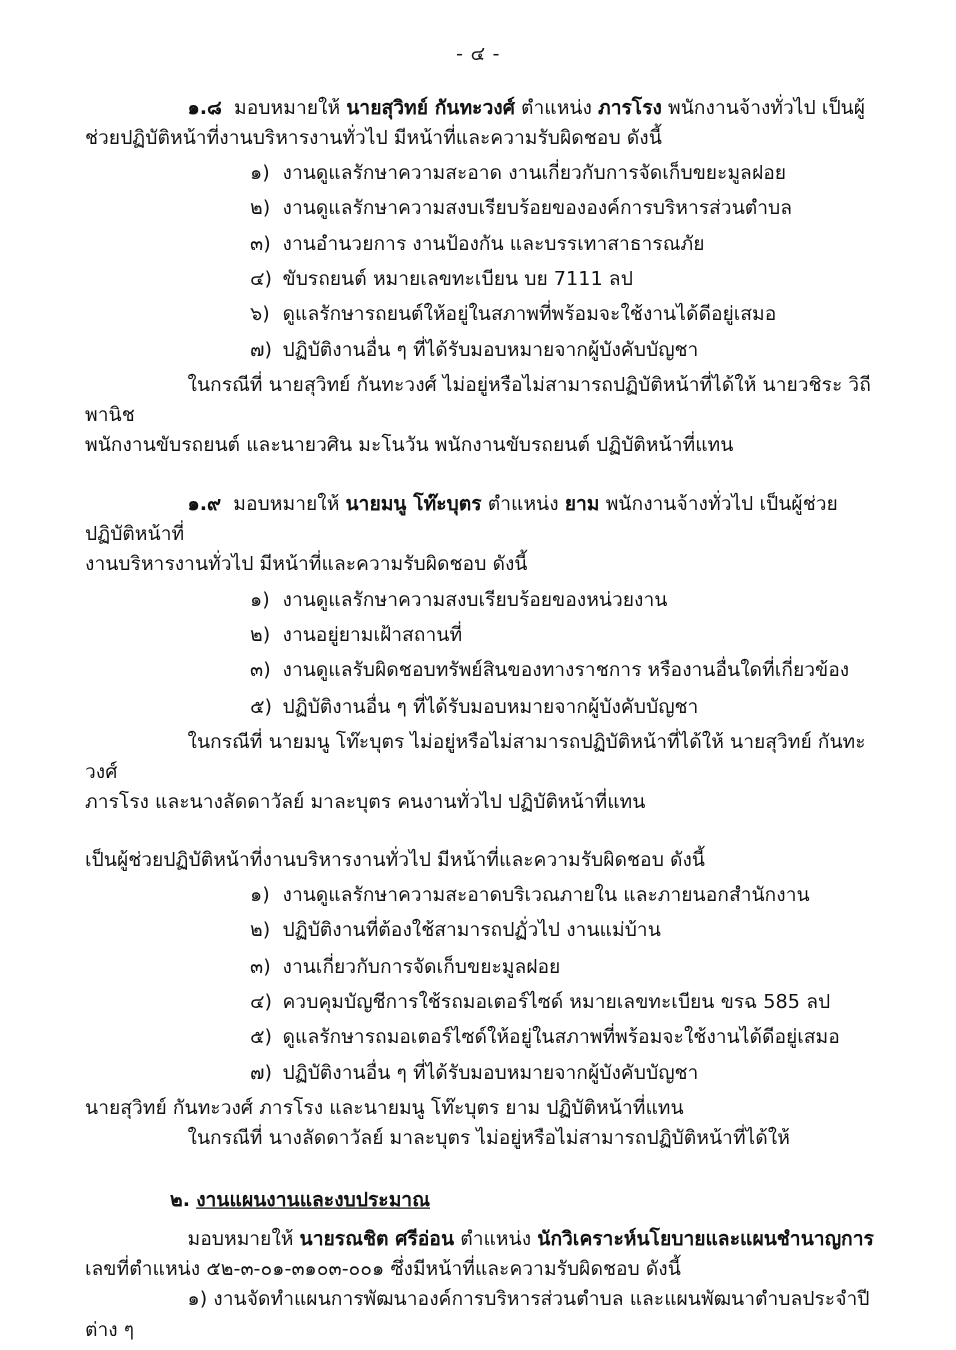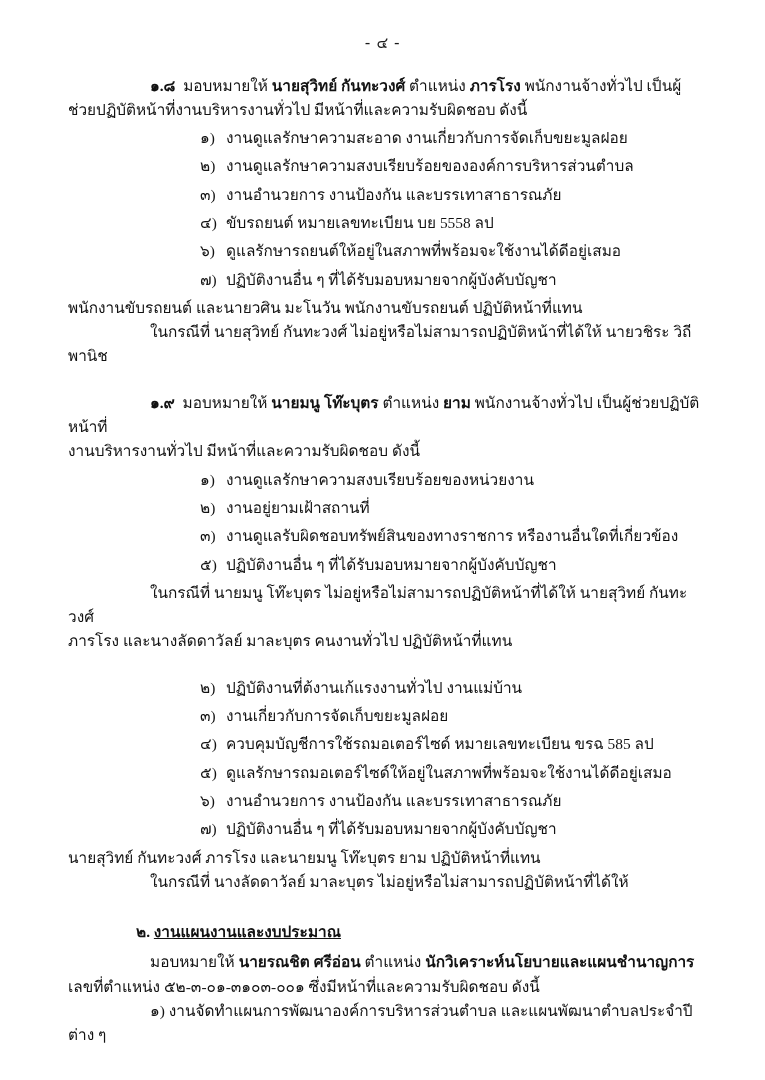--- a/index.html
+++ b/index.html
@@ -33,21 +33,20 @@
   .content {
     padding: 0 57px 0 68px;
     font-size: 15.4px;
     line-height: 24.3px;
     color: #121212;
     text-align: left;
   }
   
   .block {
     margin: 0;
-    font-family: Liberation Serif, serif;
   }
   .block.gap {
     margin-top: 22px;
   }
   
   .para {
     margin: 0;
     text-indent: 82px;
   }
   .para.flush {
@@ -103,46 +102,47 @@
 
   <div class="content">
 
     <div class="block gap">
       <p class="para">
         <span class="bold">๑.๘</span>&nbsp;&nbsp;<span>มอบหมายให้ </span><b>นายสุวิทย์ กันทะวงศ์</b><span> ตำแหน่ง </span><b>ภารโรง</b><span> พนักงานจ้างทั่วไป  เป็นผู้ช่วยปฏิบัติหน้าที่งานบริหารงานทั่วไป  มีหน้าที่และความรับผิดชอบ  ดังนี้</span>
       </p>
       <p class="item"><span class="num">๑)</span><span>งานดูแลรักษาความสะอาด  งานเกี่ยวกับการจัดเก็บขยะมูลฝอย</span></p>
       <p class="item"><span class="num">๒)</span><span>งานดูแลรักษาความสงบเรียบร้อยขององค์การบริหารส่วนตำบล</span></p>
       <p class="item"><span class="num">๓)</span><span>งานอำนวยการ งานป้องกัน และบรรเทาสาธารณภัย</span></p>
-      <p class="item"><span class="num">๔)</span><span>ขับรถยนต์  หมายเลขทะเบียน  บย 5558 ลป</span></p>
+      <p class="item"><span class="num">๔)</span><span>ขับรถยนต์  หมายเลขทะเบียน  บย 7111 ลป</span></p>
       <p class="item"><span class="num">๖)</span><span>ดูแลรักษารถยนต์ให้อยู่ในสภาพที่พร้อมจะใช้งานได้ดีอยู่เสมอ</span></p>
       <p class="item"><span class="num">๗)</span><span>ปฏิบัติงานอื่น ๆ ที่ได้รับมอบหมายจากผู้บังคับบัญชา</span></p>
+      <p class="para">ในกรณีที่ นายสุวิทย์ กันทะวงศ์ ไม่อยู่หรือไม่สามารถปฏิบัติหน้าที่ได้ให้ นายวชิระ วิถีพานิช</p>
       <p class="para flush">พนักงานขับรถยนต์  และนายวศิน  มะโนวัน  พนักงานขับรถยนต์  ปฏิบัติหน้าที่แทน</p>
-      <p class="para">ในกรณีที่ นายสุวิทย์ กันทะวงศ์ ไม่อยู่หรือไม่สามารถปฏิบัติหน้าที่ได้ให้ นายวชิระ วิถีพานิช</p>
     </div>
 
     <div class="block gap">
       <p class="para">
         <span class="bold">๑.๙</span>&nbsp;&nbsp;<span>มอบหมายให้ </span><b>นายมนู  โท๊ะบุตร</b><span> ตำแหน่ง </span><b>ยาม</b><span>  พนักงานจ้างทั่วไป เป็นผู้ช่วยปฏิบัติหน้าที่</span>
       </p>
       <p class="para flush">งานบริหารงานทั่วไป มีหน้าที่และความรับผิดชอบ  ดังนี้</p>
       <p class="item"><span class="num">๑)</span><span>งานดูแลรักษาความสงบเรียบร้อยของหน่วยงาน</span></p>
       <p class="item"><span class="num">๒)</span><span>งานอยู่ยามเฝ้าสถานที่</span></p>
       <p class="item"><span class="num">๓)</span><span>งานดูแลรับผิดชอบทรัพย์สินของทางราชการ หรืองานอื่นใดที่เกี่ยวข้อง</span></p>
       <p class="item"><span class="num">๕)</span><span>ปฏิบัติงานอื่น ๆ ที่ได้รับมอบหมายจากผู้บังคับบัญชา</span></p>
       <p class="para">ในกรณีที่ นายมนู  โท๊ะบุตร  ไม่อยู่หรือไม่สามารถปฏิบัติหน้าที่ได้ให้ นายสุวิทย์ กันทะวงศ์</p>
       <p class="para flush">ภารโรง  และนางลัดดาวัลย์  มาละบุตร  คนงานทั่วไป  ปฏิบัติหน้าที่แทน</p>
     </div>
 
     <div class="block gap">
-      <p class="item"><span class="num">๒)</span><span>ปฏิบัติงานที่ต้งานเก้แรงงานทั่วไป งานแม่บ้าน</span></p>
+      <p class="para flush">เป็นผู้ช่วยปฏิบัติหน้าที่งานบริหารงานทั่วไป  มีหน้าที่และความรับผิดชอบ  ดังนี้</p>
+      <p class="item"><span class="num">๑)</span><span>งานดูแลรักษาความสะอาดบริเวณภายใน และภายนอกสำนักงาน</span></p>
+      <p class="item"><span class="num">๒)</span><span>ปฏิบัติงานที่ต้องใช้สามารถปฏั่วไป งานแม่บ้าน</span></p>
       <p class="item"><span class="num">๓)</span><span>งานเกี่ยวกับการจัดเก็บขยะมูลฝอย</span></p>
       <p class="item"><span class="num">๔)</span><span>ควบคุมบัญชีการใช้รถมอเตอร์ไซด์ หมายเลขทะเบียน ขรฉ 585 ลป</span></p>
       <p class="item"><span class="num">๕)</span><span>ดูแลรักษารถมอเตอร์ไซด์ให้อยู่ในสภาพที่พร้อมจะใช้งานได้ดีอยู่เสมอ</span></p>
-      <p class="item"><span class="num">๖)</span><span>งานอำนวยการ งานป้องกัน และบรรเทาสาธารณภัย</span></p>
       <p class="item"><span class="num">๗)</span><span>ปฏิบัติงานอื่น ๆ ที่ได้รับมอบหมายจากผู้บังคับบัญชา</span></p>
       <p class="para flush">นายสุวิทย์  กันทะวงศ์  ภารโรง  และนายมนู  โท๊ะบุตร  ยาม  ปฏิบัติหน้าที่แทน</p>
       <p class="para">ในกรณีที่  นางลัดดาวัลย์  มาละบุตร  ไม่อยู่หรือไม่สามารถปฏิบัติหน้าที่ได้ให้</p>
     </div>
 
     <div class="block sec2-wrap">
       <p class="heading-underline"><span class="n">๒.</span> <span class="u">งานแผนงานและงบประมาณ</span></p>
 
       <div class="sec2-body">
         <p class="para">

